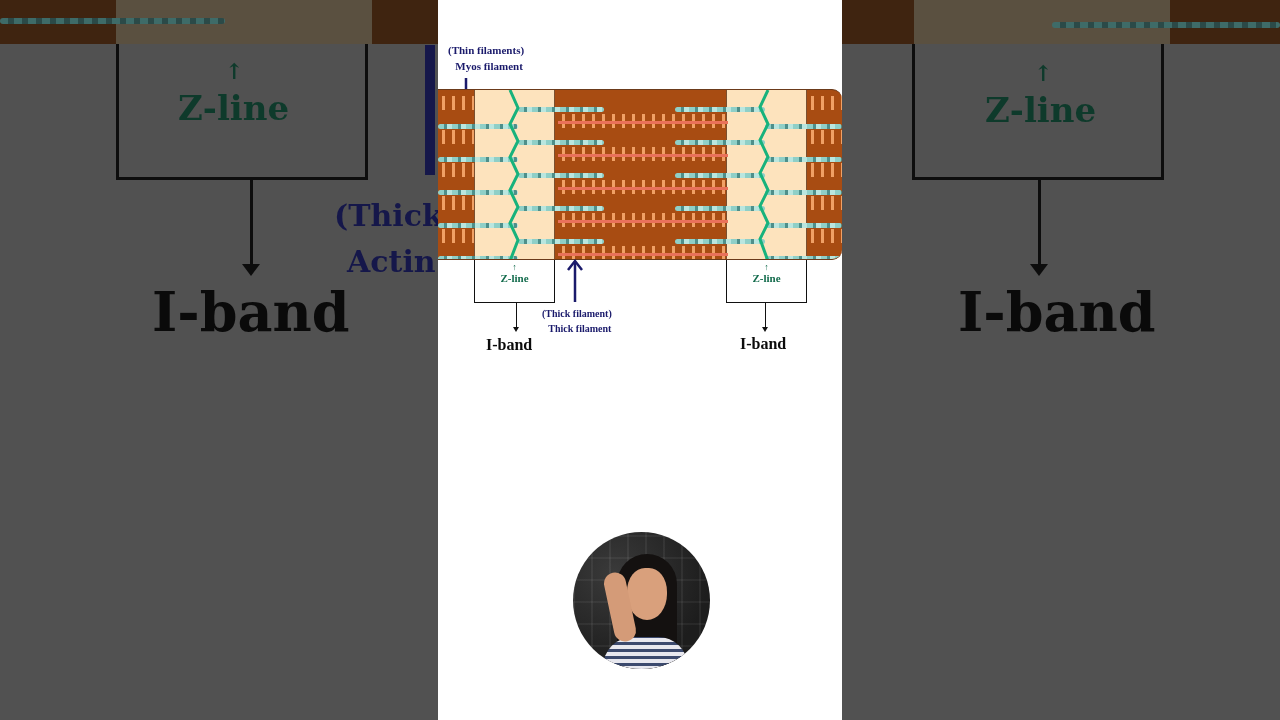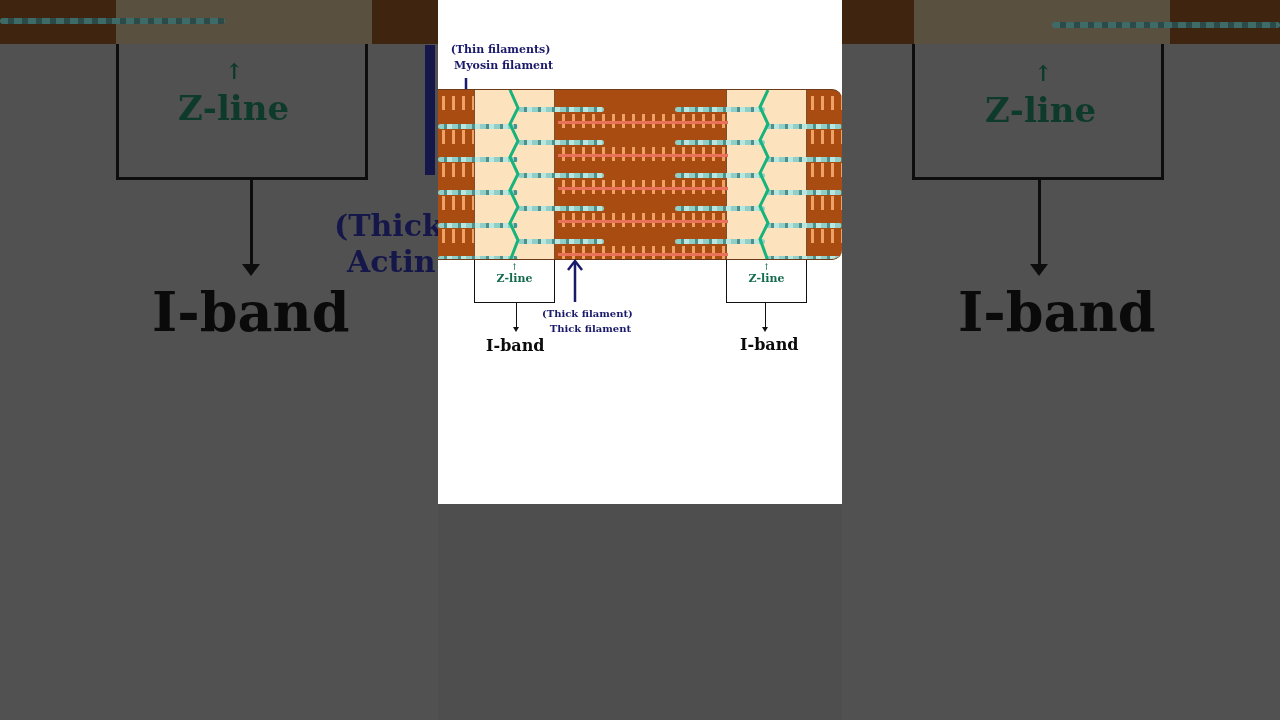--- a/index.html
+++ b/index.html
@@ -12,21 +12,21 @@
   .side .zbox { position:absolute; top:44px; width:252px; height:136px; border:3px solid #0d0d0d; border-top:none; box-sizing:border-box; }
   .side .zarrow { position:absolute; font-size:22px; color:#0e3a2b; font-weight:bold; }
   .side .zlabel { position:absolute; font-size:34px; font-weight:bold; color:#0e3a2b; }
   .side .vline { position:absolute; width:3px; background:#0d0d0d; }
   .side .tri { position:absolute; width:0; height:0; border-left:9px solid transparent; border-right:9px solid transparent; border-top:12px solid #0d0d0d; }
   .side .iband { position:absolute; font-size:54px; font-weight:bold; color:#0a0a0a; }
   .side .blue-text { position:absolute; font-size:30px; font-weight:bold; color:#15174a; line-height:42px; }
   .side .bigarrow { position:absolute; width:10px; background:#15174a; }
   .side .twist { position:absolute; height:6px; background:repeating-linear-gradient(90deg,#3e6b68 0 8px,#2b4a48 8px 14px); border-radius:3px; }
 
-  .center { position:absolute; left:438px; top:0; width:404px; height:504px; background:#ffffff; overflow:hidden; }
+  .center { position:absolute; left:438px; top:0; width:404px; height:720px; background:#ffffff; overflow:hidden;font-family:Liberation Serif, serif; }
   .label-blue { position:absolute; color:#1a1a6b; font-weight:bold; font-size:11px; text-align:center; line-height:16px; white-space:nowrap; }
   .sarcomere { position:absolute; left:0; top:89px; width:404px; height:171px; background:#a84c12; border-radius:0 10px 10px 0; overflow:hidden; border-top:1px solid #6b3a1a; border-bottom:1px solid #6b3a1a; box-sizing:border-box; }
   .iband-zone { position:absolute; top:0; height:171px; background:#fde3bd; border-left:1px solid #7a5030; border-right:1px solid #7a5030; box-sizing:border-box; }
   .actin { position:absolute; height:5px; border-radius:3px; background:repeating-linear-gradient(90deg,#8fcfc7 0 6px,#4e8f8a 6px 9px,#b9e6df 9px 14px); }
   .myosin-core { position:absolute; height:3px; background:#e9715a; }
   .myosin-heads { position:absolute; height:14px; background:repeating-linear-gradient(90deg, transparent 0 4px, #f4a56a 4px 7px, transparent 7px 10px); opacity:0.95; }
   .zbox-c { position:absolute; top:260px; height:43px; border:1px solid #111; border-top:none; box-sizing:border-box; }
   .zlabel-c { position:absolute; width:100%; text-align:center; color:#146c4d; font-weight:bold; font-size:11px; }
   .zarrow-c { position:absolute; width:100%; text-align:center; color:#146c4d; font-size:9px; top:2px; }
   .vline-c { position:absolute; width:1px; background:#111; }
@@ -46,41 +46,41 @@
   <div class="band-strip"></div>
   <div class="lightcell" style="left:116px;width:256px;"></div>
   <div class="twist" style="left:0;top:18px;width:225px;"></div>
   <div class="zbox" style="left:116px;"></div>
   <div class="zarrow" style="left:225px;top:58px;">↑</div>
   <div class="zlabel" style="left:178px;top:88px;">Z-line</div>
   <div class="vline" style="left:250px;top:180px;height:86px;"></div>
   <div class="tri" style="left:242px;top:264px;"></div>
   <div class="iband" style="left:152px;top:280px;">I-band</div>
   <div class="bigarrow" style="left:425px;top:45px;height:130px;"></div>
-  <div class="blue-text" style="left:334px;top:205px;">(Thick</div>
+  <div class="blue-text" style="left:334px;top:195px;">(Thick</div>
   <div class="blue-text" style="left:347px;top:241px;">Actin</div>
 </div>
 
 <div class="side right">
   <div class="band-strip"></div>
   <div class="lightcell" style="left:72px;width:256px;"></div>
   <div class="twist" style="left:210px;top:22px;width:228px;"></div>
   <div class="zbox" style="left:70px;"></div>
   <div class="zarrow" style="left:192px;top:60px;">↑</div>
   <div class="zlabel" style="left:143px;top:90px;">Z-line</div>
   <div class="vline" style="left:196px;top:180px;height:86px;"></div>
   <div class="tri" style="left:188px;top:264px;"></div>
   <div class="iband" style="left:116px;top:280px;">I-band</div>
 </div>
 
 <div class="center">
 
   <div class="label-blue" style="left:10px;top:42px;">
     <div>(Thin filaments)</div>
-    <div style="padding-left:6px;">Myosin filament</div>
+    <div style="padding-left:6px;">Myos filament</div>
   </div>
   <svg style="position:absolute;left:20px;top:78px;" width="16" height="42">
     <line x1="8" y1="0" x2="8" y2="36" stroke="#1a1a6b" stroke-width="2.5"></line>
     <polyline points="2,28 8,37 14,28" fill="none" stroke="#1a1a6b" stroke-width="2.5"></polyline>
   </svg>
 
   <div class="sarcomere">
     <div class="iband-zone" style="left:36px;width:81px;"></div>
     <div class="iband-zone" style="left:288px;width:81px;"></div>
 

